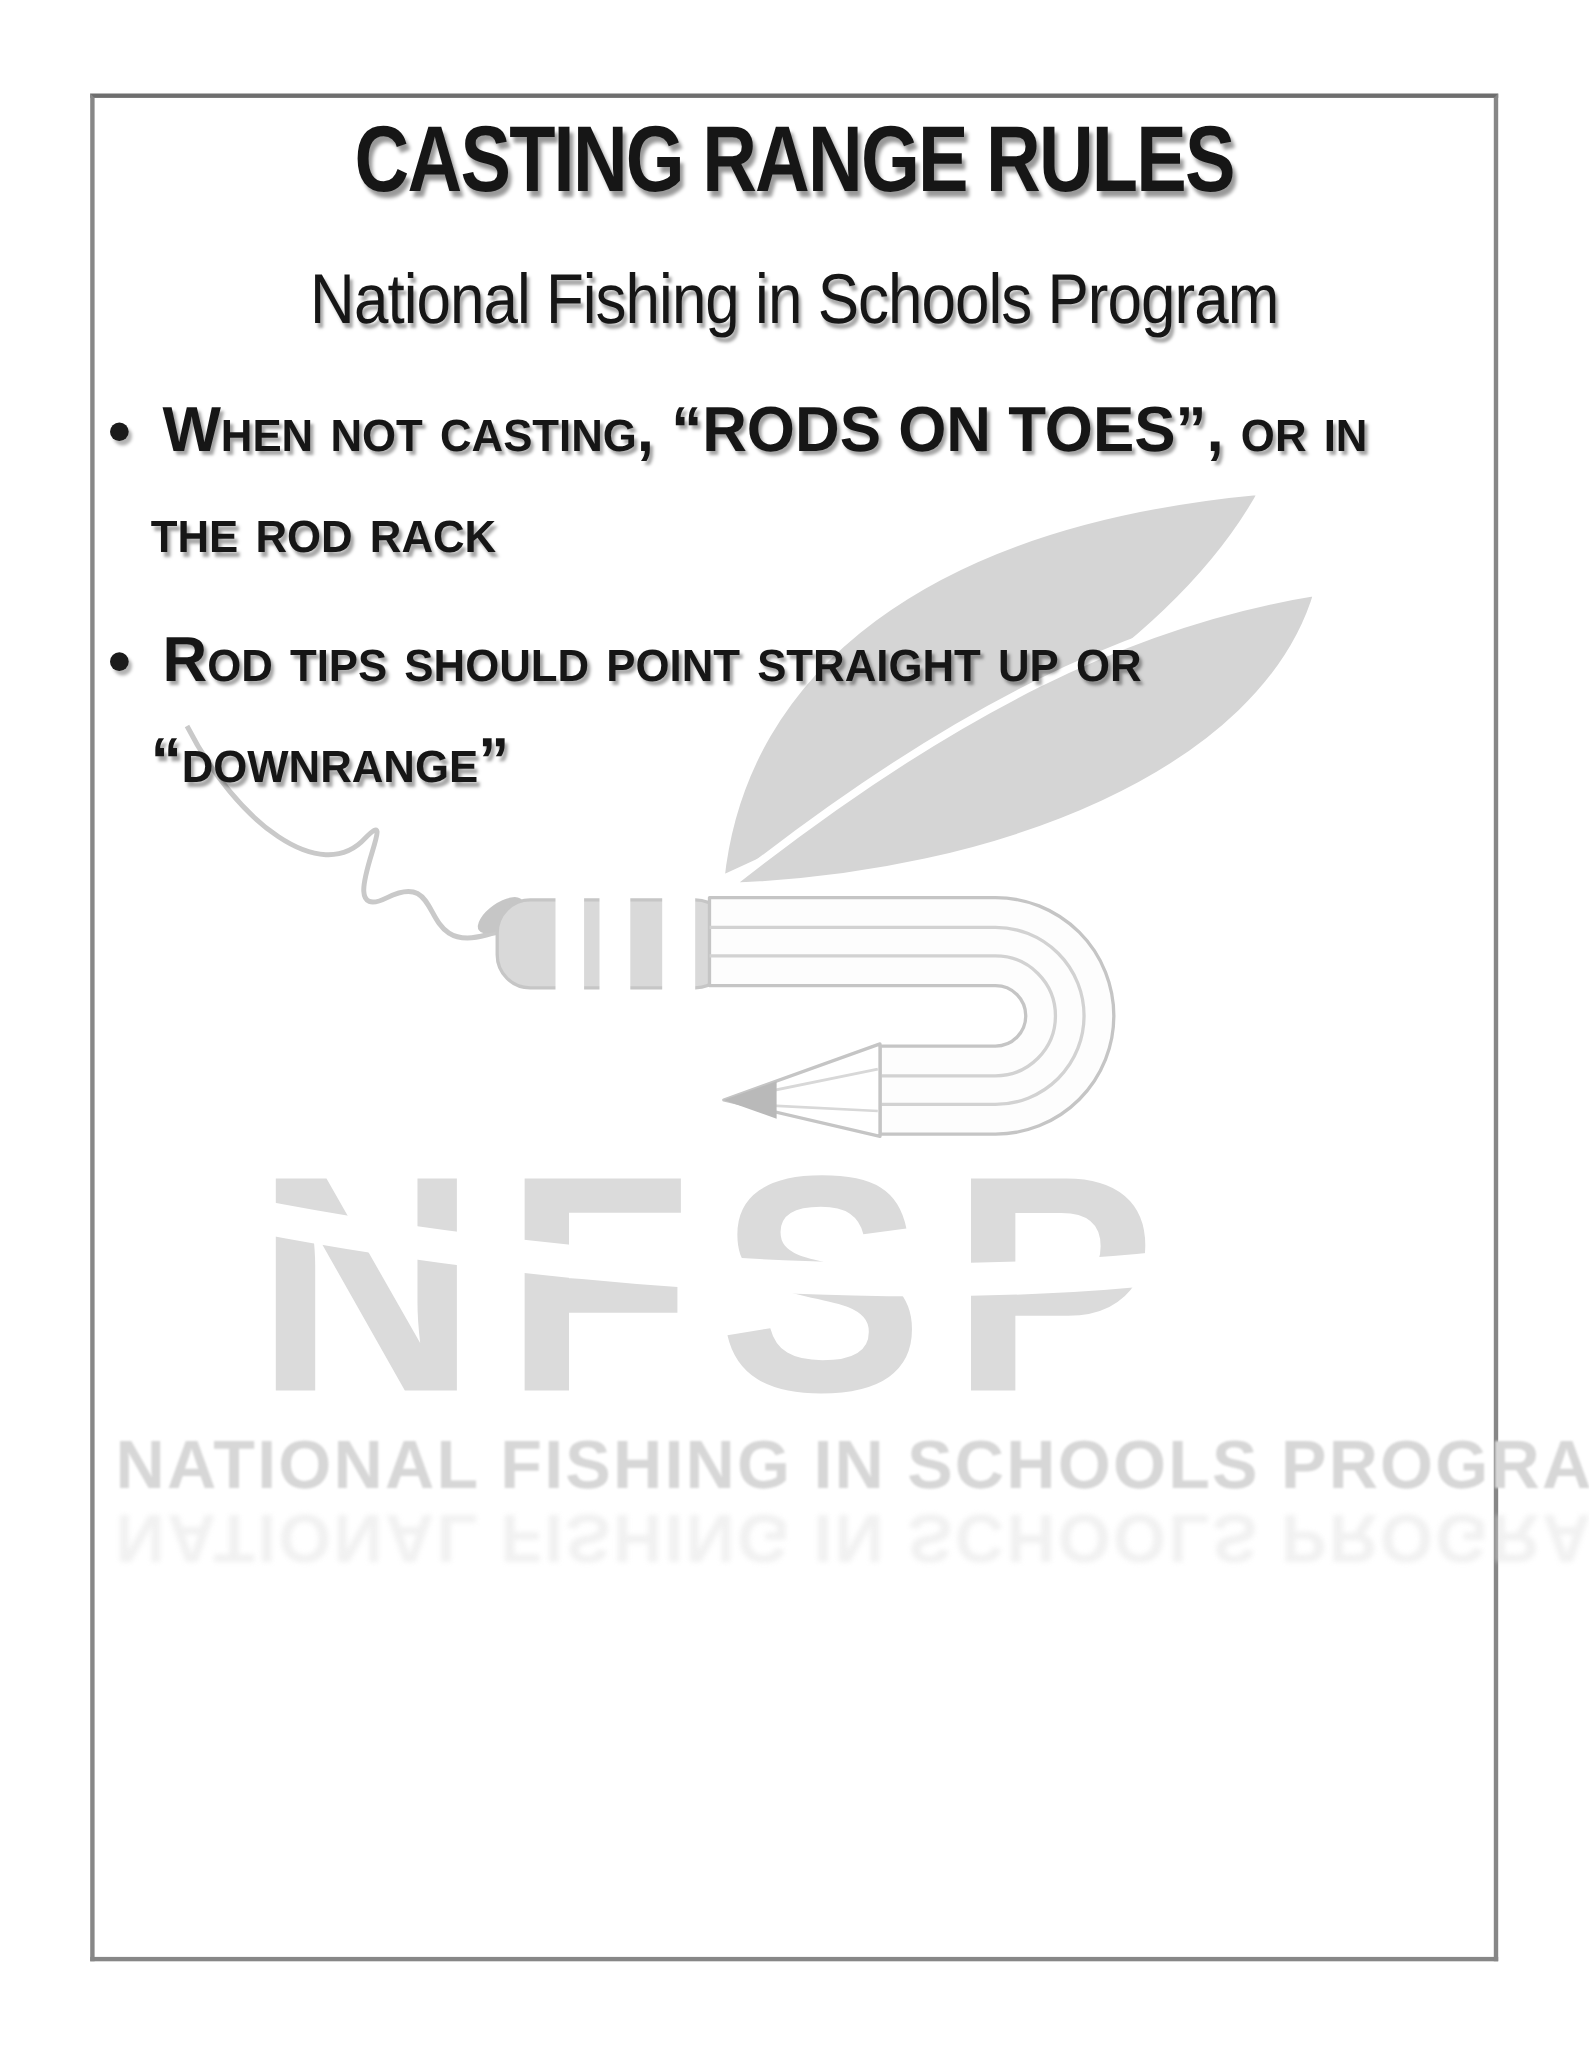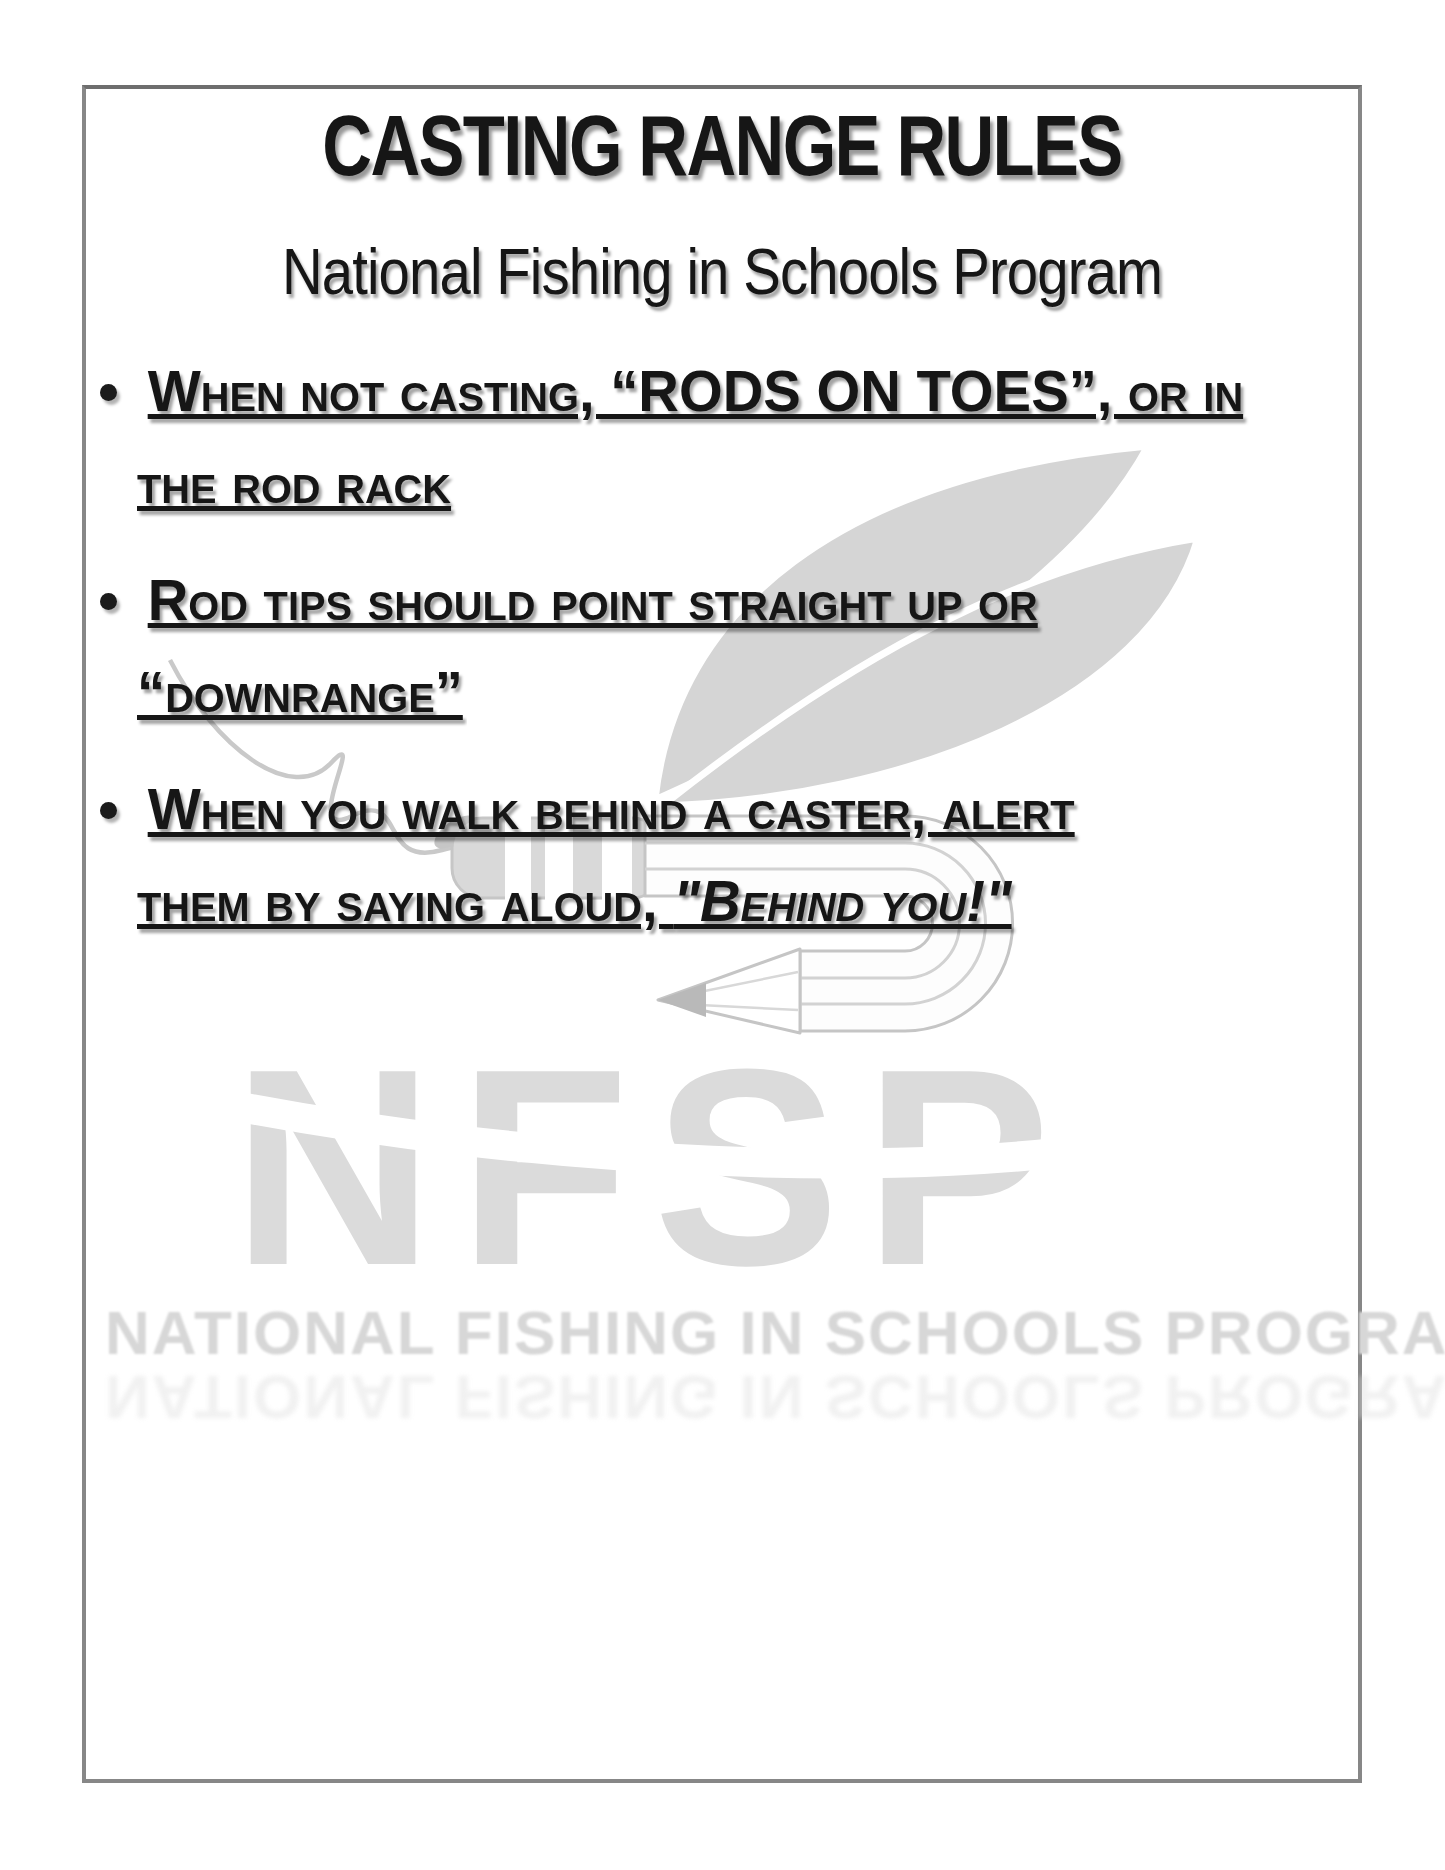--- a/index.html
+++ b/index.html
@@ -34,21 +34,21 @@
     text-align:center; font-size:64px; font-weight:normal; letter-spacing:-1px;
     line-height:1; transform:scaleX(0.88); transform-origin:50% 50%;
     text-shadow:3px 4px 3px rgba(0,0,0,0.35); white-space:pre;
   }
   .rules {
     position:absolute; left:0; top:256px; right:0; z-index:2;
     margin:0; padding:0; list-style:none;
     font-size:58px; font-weight:bold;
     font-variant:small-caps; font-variant-caps:small-caps;
   }
-  .rules li { position:relative; padding-left:51px; margin:0;text-decoration:underline; }
+  .rules li { position:relative; padding-left:51px; margin:0; }
   .rules li + li { margin-top:25px; }
   .rules .dot {
     position:absolute; left:14px; top:39px; width:17px; height:17px;
     border-radius:50%; background:#1b1b1b;
     box-shadow:3px 4px 3px rgba(0,0,0,0.30);
   }
   .rules .line {
     line-height:92px; white-space:pre;
     transform:scaleX(0.97); transform-origin:0 50%;
     text-shadow:3px 4px 3px rgba(0,0,0,0.36);
@@ -102,23 +102,16 @@
             <div class="line"><span>the rod rack</span></div>
           </div>
         </li>
         <li>
           <span class="dot"></span>
           <div class="txt">
             <div class="line"><span>Rod tips should point straight up or</span></div>
             <div class="line"><span>“downrange”</span></div>
           </div>
         </li>
-        <li>
-          <span class="dot"></span>
-          <div class="txt">
-            <div class="line"><span>When you walk behind a caster, alert</span></div>
-            <div class="line"><span>them by saying aloud, </span><span class="seg-italic">"Behind you!"</span></div>
-          </div>
-        </li>
       </ul>
 
   </div>
 </div>
 
 </body></html>

